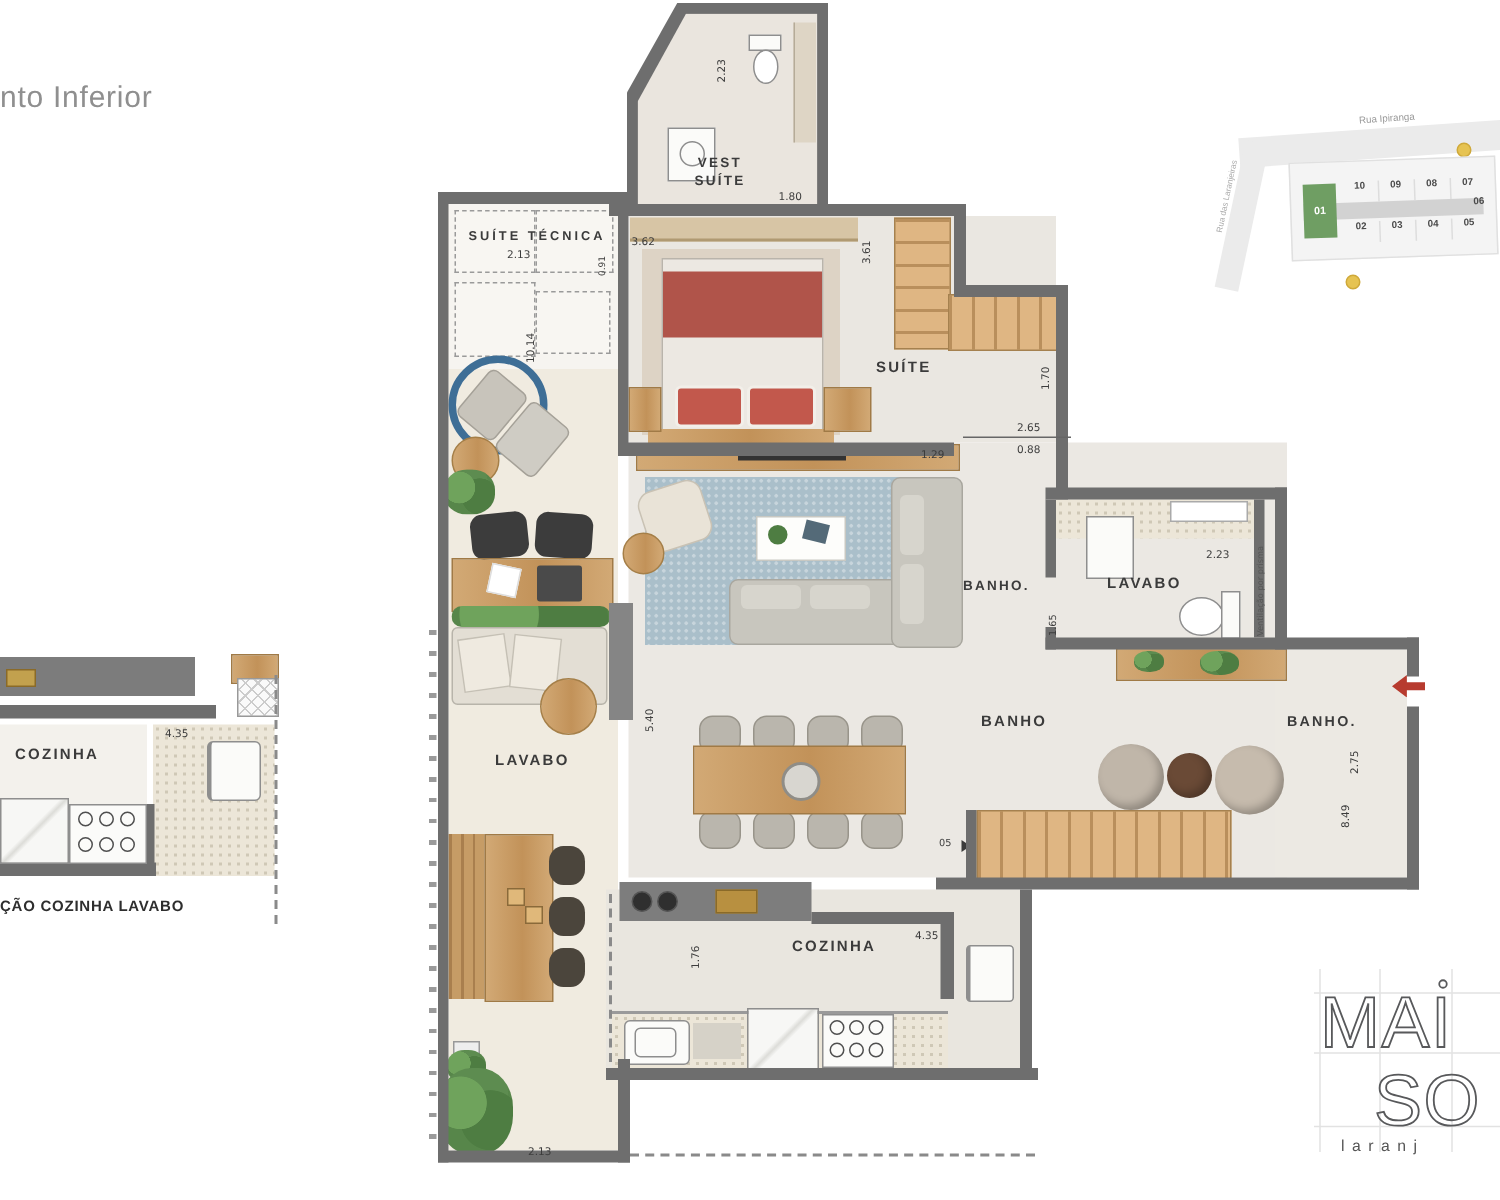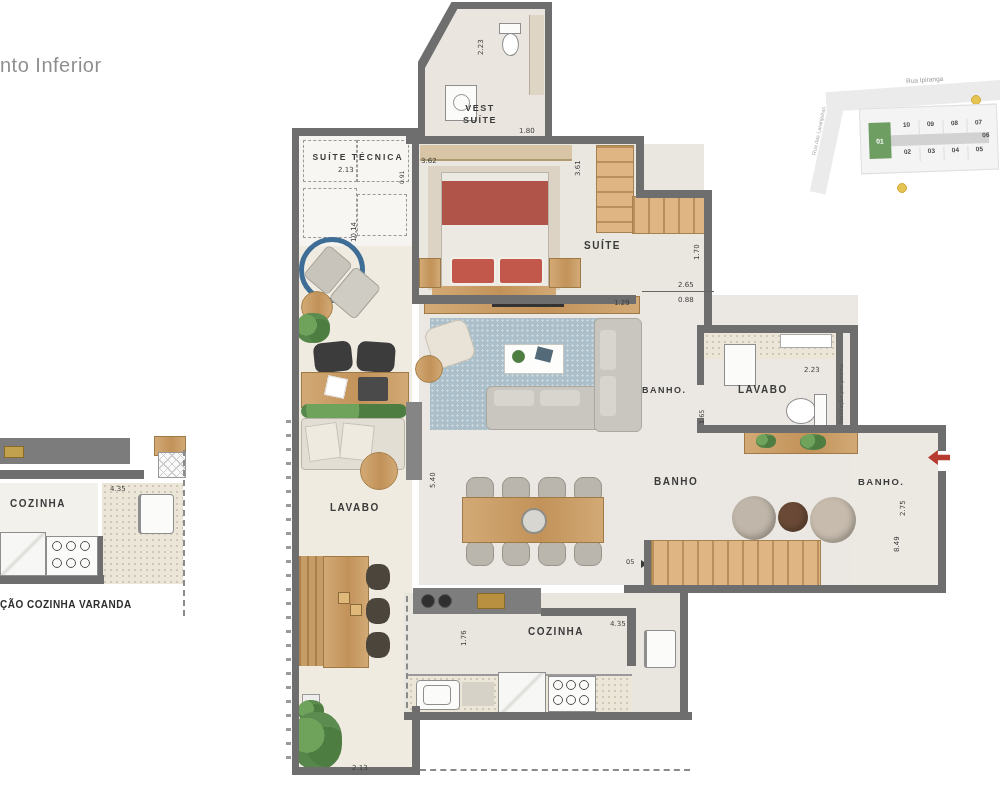--- a/index.html
+++ b/index.html
@@ -242,21 +242,21 @@
       <i class="burner" style="left:5px;top:4px"></i>
         <i class="burner" style="left:19px;top:4px"></i>
         <i class="burner" style="left:33px;top:4px"></i>
       <i class="burner" style="left:5px;top:21px"></i>
         <i class="burner" style="left:19px;top:21px"></i>
         <i class="burner" style="left:33px;top:21px"></i>
     </div>
     <i class="fixt" style="left:138px;top:64px;width:32px;height:38px;border-radius:4px;border-left:3px solid #8e8e8e"></i>
     <div class="lbl" style="left:10px;top:68px">COZINHA</div>
     <div class="dim" style="left:110px;top:55px">4.35</div>
-    <div class="lbl" style="left:0;top:169px;font-size:10px;letter-spacing:.5px;color:#2e2e2e">ÇÃO COZINHA VARANDA</div>
+    <div class="lbl" style="left:0;top:169px;font-size:10px;letter-spacing:.5px;color:#2e2e2e">ÇÃO COZINHA LAVABO</div>
   </div>
 
   <div class="s" style="left:818px;top:58px;width:182px;height:146px">
     <i class="s" style="left:8px;top:28px;width:176px;height:20px;background:#ebebeb;transform:rotate(-4deg)"></i>
     <i class="s" style="left:2px;top:36px;width:16px;height:100px;background:#ebebeb;transform:rotate(12deg)"></i>
     <div class="s" style="left:88px;top:18px;font-size:6.5px;color:#999;transform:rotate(-4deg)">Rua Ipiranga</div>
     <div class="s" style="left:-24px;top:70px;font-size:5.5px;color:#aaa;transform:rotate(-78deg)">Rua das Laranjeiras</div>
     <i class="s" style="left:153px;top:37px;width:8px;height:8px;background:#e6c352;border-radius:50%;border:1px solid #cfa93a"></i>
     <i class="s" style="left:79px;top:125px;width:8px;height:8px;background:#e6c352;border-radius:50%;border:1px solid #cfa93a"></i>
     <div class="s" style="left:42px;top:48px;width:136px;height:64px;background:#f4f4f4;border:1px solid #e0e0e0;transform:rotate(-2deg)">
@@ -267,14 +267,32 @@
       <div class="s" style="left:82px;top:13px;width:24px;height:14px;font-size:6.5px;font-weight:bold;color:#4a4a4a;text-align:center;border-right:1px solid #ddd">08</div>
       <div class="s" style="left:106px;top:13px;width:24px;height:14px;font-size:6.5px;font-weight:bold;color:#4a4a4a;text-align:center">07</div>
       <div class="s" style="left:34px;top:40px;width:24px;height:14px;font-size:6.5px;font-weight:bold;color:#4a4a4a;text-align:center;border-right:1px solid #ddd">02</div>
       <div class="s" style="left:58px;top:40px;width:24px;height:14px;font-size:6.5px;font-weight:bold;color:#4a4a4a;text-align:center;border-right:1px solid #ddd">03</div>
       <div class="s" style="left:82px;top:40px;width:24px;height:14px;font-size:6.5px;font-weight:bold;color:#4a4a4a;text-align:center;border-right:1px solid #ddd">04</div>
       <div class="s" style="left:106px;top:40px;width:24px;height:14px;font-size:6.5px;font-weight:bold;color:#4a4a4a;text-align:center">05</div>
       <div class="s" style="left:116px;top:26px;width:18px;height:13px;font-size:6.5px;font-weight:bold;color:#4a4a4a;text-align:center">06</div>
     </div>
   </div>
 
+  <div class="s" style="left:876px;top:646px;width:124px;height:142px;overflow:hidden">
+    <svg width="124" height="122">
+      <g stroke="#e2e2e2" stroke-width="1">
+        <line x1="0" y1="16" x2="124" y2="16"></line>
+          <line x1="0" y1="56" x2="124" y2="56"></line>
+          <line x1="0" y1="105" x2="124" y2="105"></line>
+        <line x1="4" y1="0" x2="4" y2="122"></line>
+          <line x1="44" y1="0" x2="44" y2="122"></line>
+          <line x1="92" y1="0" x2="92" y2="122"></line>
+      </g>
+      <g font-family="Liberation Sans, sans-serif" font-size="48" fill="none" stroke="#58595b" stroke-width="1.2" letter-spacing="1">
+        <text x="4" y="52">MAI</text>
+        <text x="40" y="104">SO</text>
+      </g>
+      <circle cx="86" cy="10" r="2.5" fill="none" stroke="#58595b" stroke-width="1.2"></circle>
+    </svg>
+    <div class="s" style="left:18px;top:112px;font-size:10.5px;letter-spacing:5px;color:#555">laranj</div>
+  </div>
 
 </div>
 
 </body></html>

